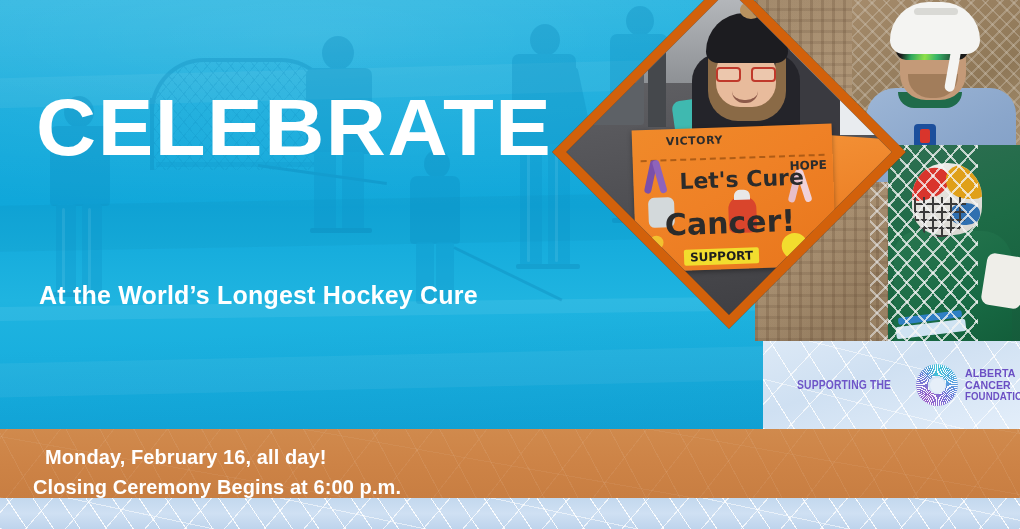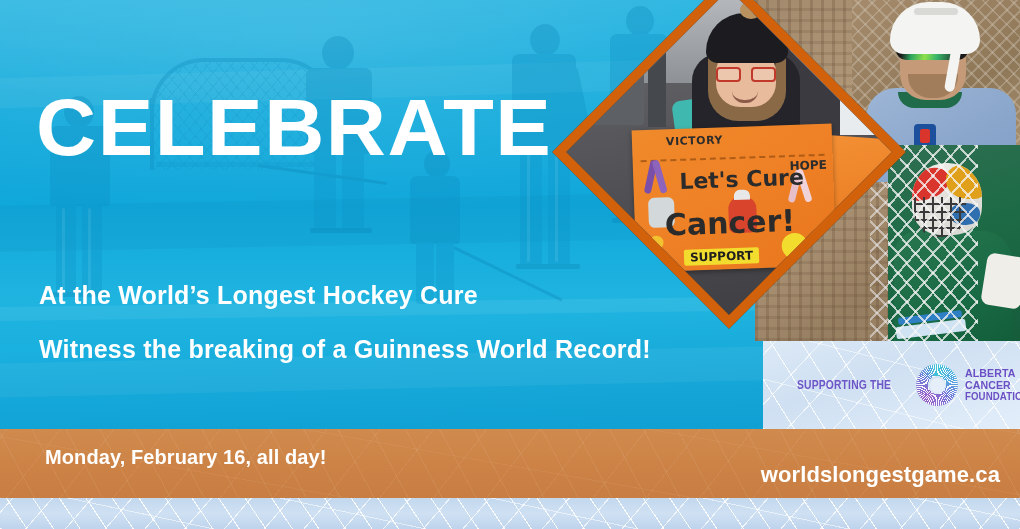--- a/index.html
+++ b/index.html
@@ -341,21 +341,20 @@
       <div class="head" style="left:20px;top:0;width:26px;height:28px;"></div>
       <div class="torso" style="left:6px;top:26px;width:50px;height:68px;"></div>
       <div class="legL" style="left:12px;top:92px;width:18px;height:62px;"></div>
       <div class="legR" style="left:32px;top:92px;width:18px;height:62px;"></div>
       <div class="stick" style="left:50px;top:96px;width:120px;transform:rotate(26deg);"></div>
     </div>
   </div>
 
   <div class="celebrate">CELEBRATE</div>
   <div class="sub1">At the World’s Longest Hockey Cure</div>
-  <div class="sub2">Witness the breaking of a Guinness World Record!</div>
 
   <div class="collage">
     <div class="photo-fence"></div>
     <div class="fence-mesh"></div>
 
     <div class="ph-player">
       <div class="pp-bg"></div>
       <div class="pp-fence"></div>
       <div class="pp-jersey"></div>
       <div class="pp-collar"></div>
@@ -430,17 +429,17 @@
       <span class="acf-text">
         <div class="l1">ALBERTA</div>
         <div class="l2">CANCER</div>
         <div class="l3">FOUNDATION</div>
       </span>
     </div>
   </div>
 
   <div class="orangebar"></div>
   <div class="bar-date1">Monday, February 16, all day!</div>
-  <div class="bar-url">worldslongestgame.ca</div>
+  <div class="bar-date2">Closing Ceremony Begins at 6:00 p.m.</div>
 
   <div class="icestrip"></div>
 
 </div>
 
 </body></html>

